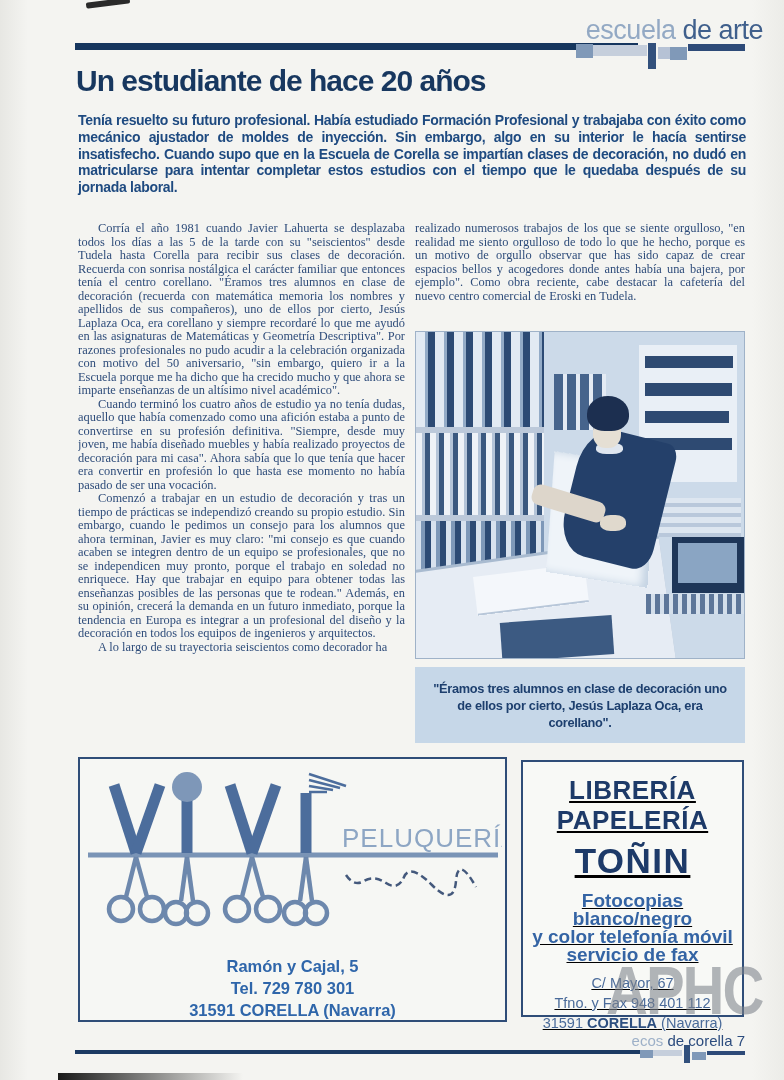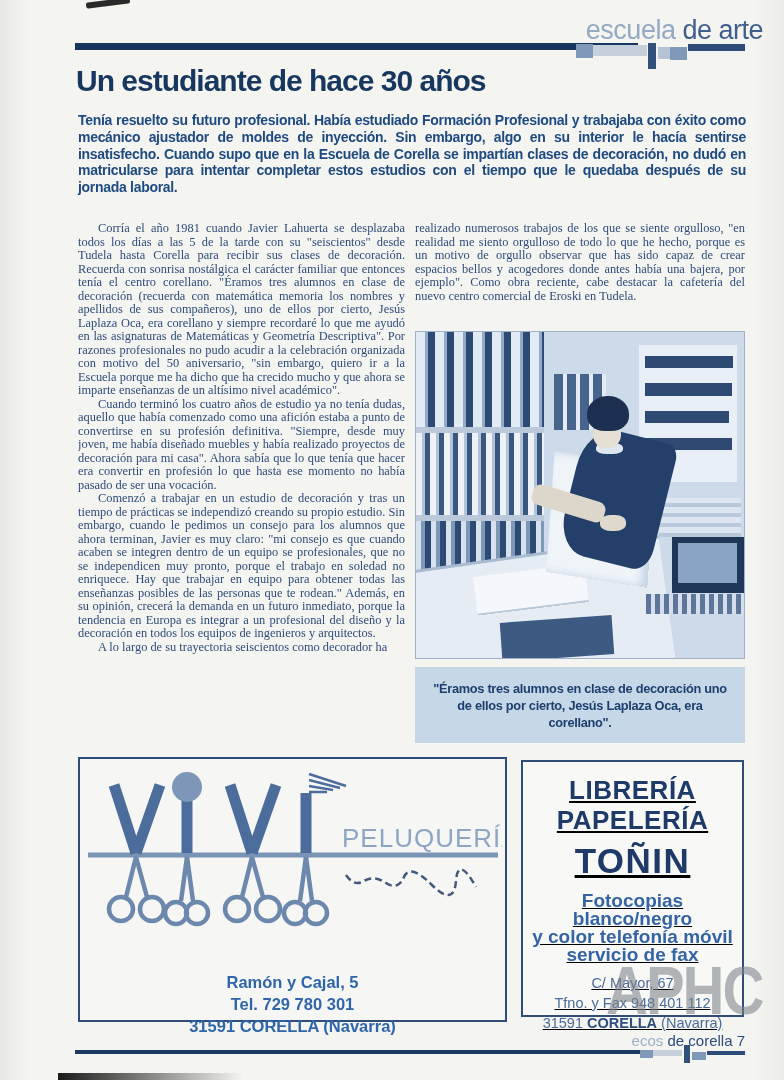--- a/index.html
+++ b/index.html
@@ -79,21 +79,21 @@
 
   .caption { left:415px; top:667px; width:330px; height:76px; background:#c6d7e8; box-sizing:border-box;
     display:flex; align-items:center; justify-content:center; padding:8px 14px; }
   .caption-text { font-size:12.8px; font-weight:bold; color:#1d3f6e; text-align:center;
     line-height:17px; letter-spacing:-0.3px; }
 
   
   .ad-left { left:78px; top:757px; width:429px; height:265px; border:2px solid #2f4d78;
     background:#f6f7f4; box-sizing:border-box; }
   .ad-left svg { position:absolute; left:4px; top:12px; }
-  .ad-left-address { left:0; right:0; top:212px; text-align:center; color:#2f66aa;
+  .ad-left-address { left:0; right:0; top:196px; text-align:center; color:#2f66aa;
     font-weight:bold; font-size:16.5px; line-height:22px; }
   .ad-right { left:521px; top:760px; width:223px; height:257px; border:2px solid #2f4d78;
     background:#f8f9f6; box-sizing:border-box; text-align:center;text-decoration:underline; }
   .lib-line { font-size:26px; font-weight:bold; color:#1d3a68; letter-spacing:0.5px; line-height:30px; }
   .lib-line.first { margin-top:13px; }
   .tonin { font-size:35px; font-weight:bold; color:#1d3a68; letter-spacing:1.5px; margin-top:6px; line-height:40px; }
   .services { margin-top:11px; font-size:19px; font-weight:bold; color:#3464a4; line-height:18px; }
   .ad-addr { margin-top:9px; font-size:14.5px; color:#4a6b9a; line-height:20px; }
   .ad-addr b { color:#2d4f80; }
 
@@ -121,21 +121,21 @@
 
   <div class="abs header-rule"></div>
   <div class="abs hsq1"></div>
   <div class="abs hsq2"></div>
   <div class="abs hbar"></div>
   <div class="abs hsq3"></div>
   <div class="abs hsq4"></div>
   <div class="abs hsq5"></div>
   <div class="abs section-label"><span class="lt">escuela</span> <span class="dk">de arte</span></div>
 
-  <div class="abs page-title">Un estudiante de hace 30 años</div>
+  <div class="abs page-title">Un estudiante de hace 20 años</div>
   <div class="abs intro">Tenía resuelto su futuro profesional. Había estudiado Formación Profesional y trabajaba con éxito como mecánico ajustador de moldes de inyección. Sin embargo, algo en su interior le hacía sentirse insatisfecho. Cuando supo que en la Escuela de Corella se impartían clases de decoración, no dudó en matricularse para intentar completar estos estudios con el tiempo que le quedaba después de su jornada laboral.</div>
 
   <div class="abs col-left">
     <p class="body">Corría el año 1981 cuando Javier Lahuerta se desplazaba todos los días a las 5 de la tarde con su "seiscientos" desde Tudela hasta Corella para recibir sus clases de decoración. Recuerda con sonrisa nostálgica el carácter familiar que entonces tenía el centro corellano. "Éramos tres alumnos en clase de decoración (recuerda con matemática memoria los nombres y apellidos de sus compañeros), uno de ellos por cierto, Jesús Laplaza Oca, era corellano y siempre recordaré lo que me ayudó en las asignaturas de Matemáticas y Geometría Descriptiva". Por razones profesionales no pudo acudir a la celebración organizada con motivo del 50 aniversario, "sin embargo, quiero ir a la Escuela porque me ha dicho que ha crecido mucho y que ahora se imparte enseñanzas de un altísimo nivel académico".</p>
     <p class="body">Cuando terminó los cuatro años de estudio ya no tenía dudas, aquello que había comenzado como una afición estaba a punto de convertirse en su profesión definitiva. "Siempre, desde muy joven, me había diseñado muebles y había realizado proyectos de decoración para mi casa". Ahora sabía que lo que tenía que hacer era convertir en profesión lo que hasta ese momento no había pasado de ser una vocación.</p>
     <p class="body">Comenzó a trabajar en un estudio de decoración y tras un tiempo de prácticas se independizó creando su propio estudio. Sin embargo, cuando le pedimos un consejo para los alumnos que ahora terminan, Javier es muy claro: "mi consejo es que cuando acaben se integren dentro de un equipo se profesionales, que no se independicen muy pronto, porque el trabajo en soledad no enriquece. Hay que trabajar en equipo para obtener todas las enseñanzas posibles de las personas que te rodean." Además, en su opinión, crecerá la demanda en un futuro inmediato, porque la tendencia en Europa es integrar a un profesional del diseño y la decoración en todos los equipos de ingenieros y arquitectos.</p>
     <p class="body">A lo largo de su trayectoria seiscientos como decorador ha</p>
   </div>
   <div class="abs col-right">
     <p class="body noindent">realizado numerosos trabajos de los que se siente orgulloso, "en realidad me siento orgulloso de todo lo que he hecho, porque es un motivo de orgullo observar que has sido capaz de crear espacios bellos y acogedores donde antes había una bajera, por ejemplo". Como obra reciente, cabe destacar la cafetería del nuevo centro comercial de Eroski en Tudela.</p>

